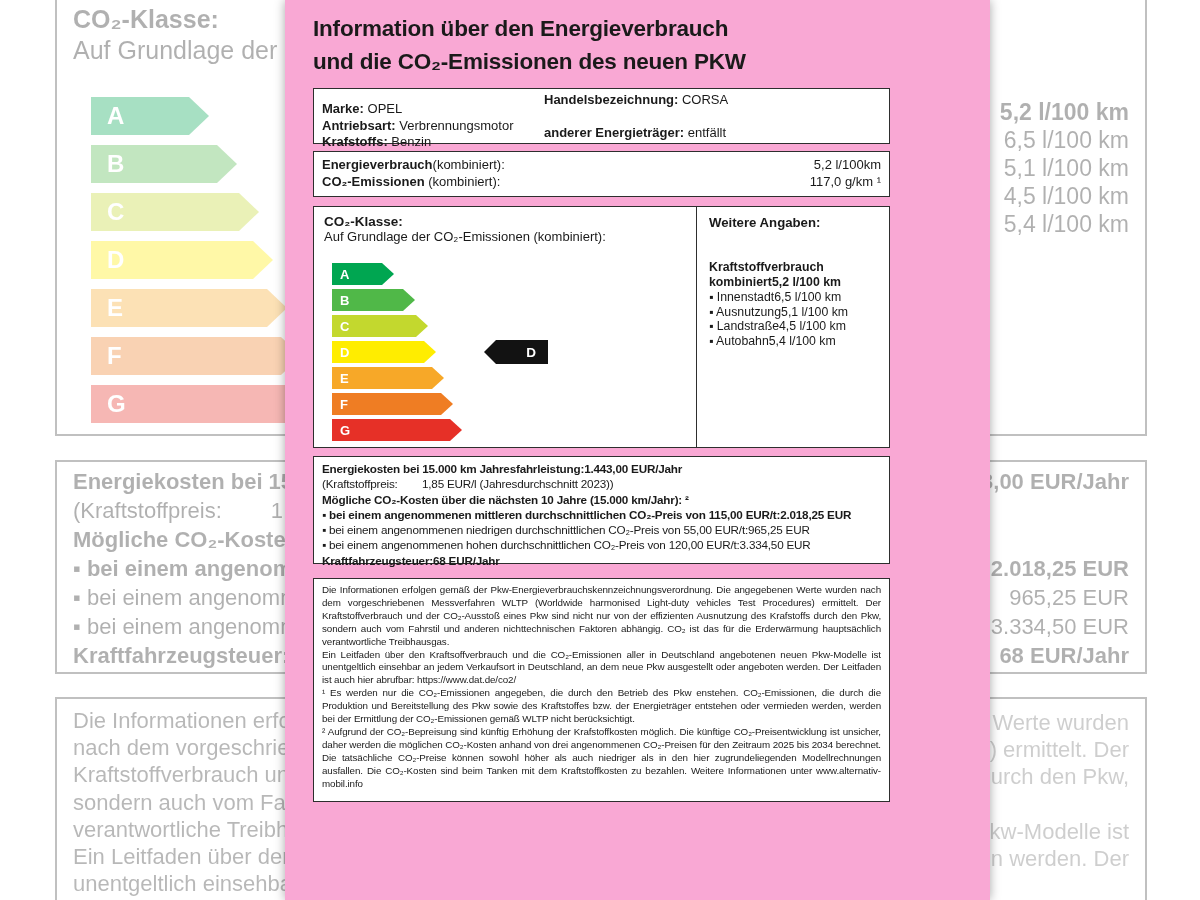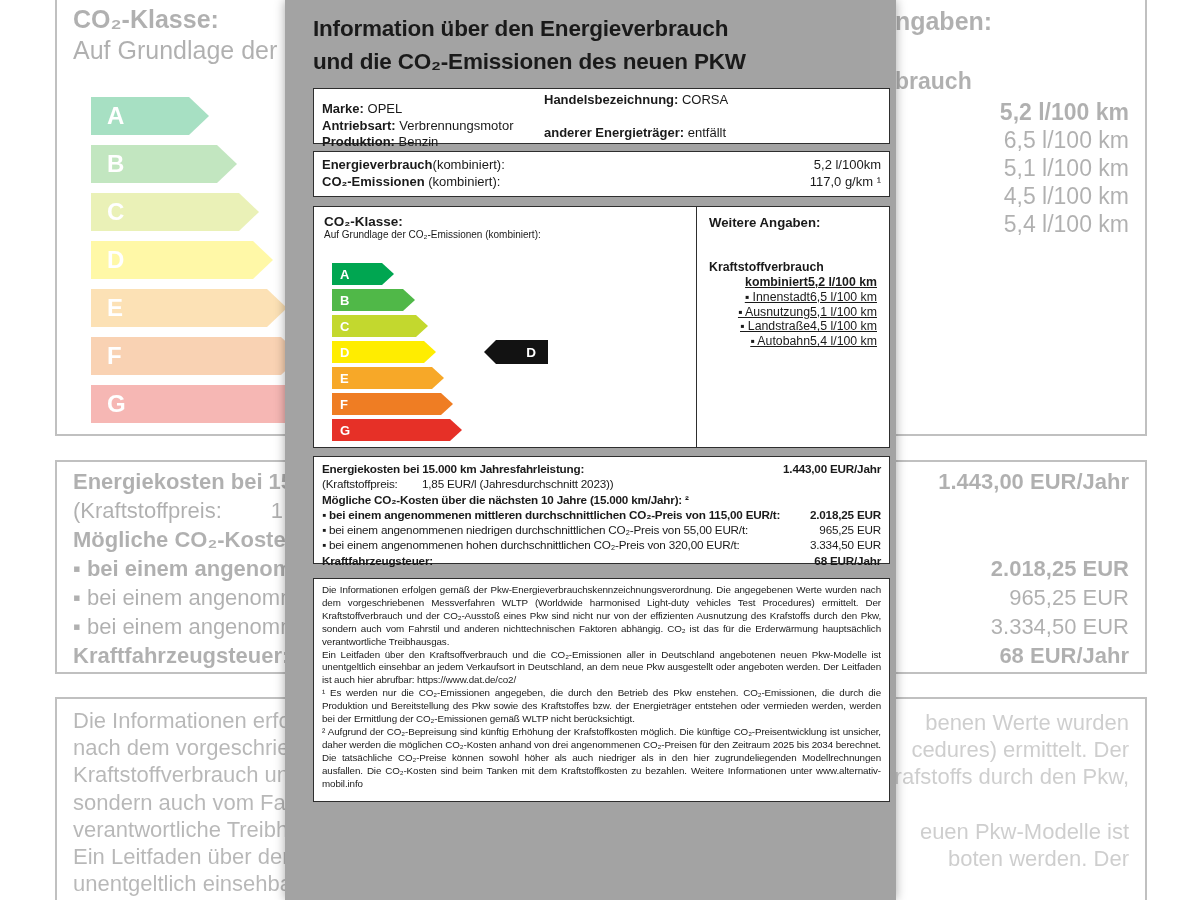--- a/index.html
+++ b/index.html
@@ -33,35 +33,35 @@
   .bg-wa-heading { position:absolute; left:724px; top:7px;  font-size:25px; font-weight:bold; white-space:nowrap; }
   .bg-wa-group   { position:absolute; left:700px; top:68px; font-size:23px; font-weight:bold; white-space:nowrap; }
   .bg-wa-values  { position:absolute; right:16px; top:98px; font-size:23px; line-height:28px; text-align:right; }
   .bg-cost-lines  { position:absolute; left:16px;  top:5px; font-size:22px; line-height:29px; white-space:nowrap; }
   .bg-cost-values { position:absolute; right:16px; top:5px; font-size:22px; line-height:29px; text-align:right; }
   .bg-legal-left  { position:absolute; left:16px;  top:8px;  font-size:22px; line-height:27.2px; white-space:nowrap; color:#333; }
   .bg-legal-right { position:absolute; right:16px; top:10px; font-size:22px; line-height:27.2px; text-align:right; color:#737373; }
   .b { font-weight:bold; }
   
   .card {
-    position:absolute; left:285px; top:0; width:611px; height:900px;
-    background:#a3a3a3; box-shadow:0 0 10px rgba(0,0,0,0.35);
+    position:absolute; left:285px; top:0; width:705px; height:900px;
+    background:#f9a8d4; box-shadow:0 0 10px rgba(0,0,0,0.35);
   }
   .card-box { position:absolute; left:28px; width:577px; border:1.5px solid #2e2e2e; box-sizing:border-box; background:#fff; }
   #title { position:absolute; left:28px; top:12px; font-size:22.5px; font-weight:bold; line-height:33px; letter-spacing:-0.2px; white-space:nowrap; }
   #vehicle-box { top:88px;  height:56px; font-size:13px; line-height:16.6px; padding:3px 8px; }
   .veh-col1 { position:absolute; left:8px;   top:12px; }
   .veh-col2 { position:absolute; left:230px; top:3px; }
   .veh-row { height:16.6px; white-space:nowrap; }
   #energy-box { top:151px; height:46px; font-size:13px; line-height:17px; padding:4px 8px; }
   .en-row { display:flex; justify-content:space-between; white-space:nowrap; }
   #co2-box { top:206px; height:242px; display:flex; }
   .co2-left { width:383px; border-right:1.5px solid #2e2e2e; position:relative; padding:7px 10px; box-sizing:border-box; }
   .co2-h   { font-size:13.5px; font-weight:bold; }
-  .co2-sub { font-size:10px; }
+  .co2-sub { font-size:13px; }
   .arrows { position:absolute; left:18px; top:56px; }
   .arrow {
     height:22px; margin-bottom:4px; box-sizing:border-box;
     display:flex; align-items:center; padding-left:8px;
     color:#ffffff; font-weight:bold; font-size:13px;
     clip-path:polygon(0 0, calc(100% - 12px) 0, 100% 50%, calc(100% - 12px) 100%, 0 100%);
   }
   .arrows .arrow:nth-child(1){width:62px;}
   .arrows .arrow:nth-child(2){width:83px;}
   .arrows .arrow:nth-child(3){width:96px;}
@@ -71,23 +71,23 @@
   .arrows .arrow:nth-child(7){width:130px;}
   .d-badge {
     position:absolute; left:170px; top:133px; width:64px; height:24px;
     color:#fff; font-weight:bold; font-size:13.5px;
     display:flex; align-items:center; justify-content:flex-end; padding-right:12px; box-sizing:border-box;
     clip-path:polygon(12px 0, 100% 0, 100% 100%, 12px 100%, 0 50%);
   }
   .co2-right { flex:1; position:relative; padding:8px 12px; box-sizing:border-box; font-size:12.3px; }
   .wa-h { font-size:13.2px; font-weight:bold; margin-bottom:30px; }
   .wa-group { font-weight:bold; line-height:15px; }
-  .wa-row { display:flex; justify-content:flex-end; line-height:14.8px; white-space:nowrap;text-decoration:underline; }
+  .wa-row { display:flex; justify-content:flex-start; line-height:14.8px; white-space:nowrap; }
   #cost-box { top:456px; height:108px; padding:4px 8px; font-size:11.7px; line-height:15.3px; letter-spacing:-0.2px; }
-  .cost-row { display:flex; justify-content:space-between; white-space:nowrap; }
+  .cost-row { display:flex; white-space:nowrap; }
   #legal-box { top:578px; height:224px; padding:5px 8px; font-size:9.8px; line-height:12.9px; letter-spacing:-0.1px; text-align:justify; }
   #legal-box p { margin:0; }
   #footer { position:absolute; left:28px; top:861px; width:577px; display:flex; justify-content:space-between; font-size:10.5px; color:#222; }
 </style>
 </head>
 <body>
 
 <div class="bg-layer">
 
   <div class="bg-box" id="bg-co2">
@@ -160,21 +160,21 @@
 
   <div id="title">
     <div>Information über den Energieverbrauch</div>
     <div>und die CO₂-Emissionen des neuen PKW</div>
   </div>
 
   <div class="card-box" id="vehicle-box">
     <div class="veh-col1">
       <div class="veh-row"><span class="b">Marke:</span> <span>OPEL</span></div>
       <div class="veh-row"><span class="b">Antriebsart:</span> <span>Verbrennungsmotor</span></div>
-      <div class="veh-row"><span class="b">Produktion:</span> <span>Benzin</span></div>
+      <div class="veh-row"><span class="b">Krafstoffs:</span> <span>Benzin</span></div>
     </div>
     <div class="veh-col2">
       <div class="veh-row"><span class="b">Handelsbezeichnung:</span> <span>CORSA</span></div>
       <div class="veh-row"></div>
       <div class="veh-row"><span class="b">anderer Energieträger:</span> <span>entfällt</span></div>
     </div>
   </div>
 
   <div class="card-box" id="energy-box">
     <div class="en-row">
@@ -243,21 +243,21 @@
       </div>
     <div class="cost-row b">
         <span>▪ bei einem angenommenen mittleren durchschnittlichen CO₂-Preis von 115,00 EUR/t:</span>
         <span>2.018,25 EUR</span>
       </div>
     <div class="cost-row">
         <span>▪ bei einem angenommenen niedrigen durchschnittlichen CO₂-Preis von 55,00 EUR/t:</span>
         <span>965,25 EUR</span>
       </div>
     <div class="cost-row">
-        <span>▪ bei einem angenommenen hohen durchschnittlichen CO₂-Preis von 320,00 EUR/t:</span>
+        <span>▪ bei einem angenommenen hohen durchschnittlichen CO₂-Preis von 120,00 EUR/t:</span>
         <span>3.334,50 EUR</span>
       </div>
     <div class="cost-row b">
         <span>Kraftfahrzeugsteuer:</span>
         <span>68 EUR/Jahr</span>
       </div>
   </div>
 
   <div class="card-box" id="legal-box">
     <p>Die Informationen erfolgen gemäß der Pkw-Energieverbrauchskennzeichnungsverordnung. Die angegebenen Werte wurden nach dem vorgeschriebenen Messverfahren WLTP (Worldwide harmonised Light-duty vehicles Test Procedures) ermittelt. Der Kraftstoffverbrauch und der CO₂-Ausstoß eines Pkw sind nicht nur von der effizienten Ausnutzung des Krafstoffs durch den Pkw, sondern auch vom Fahrstil und anderen nichttechnischen Faktoren abhängig. CO₂ ist das für die Erderwärmung hauptsächlich verantwortliche Treibhausgas.</p>

